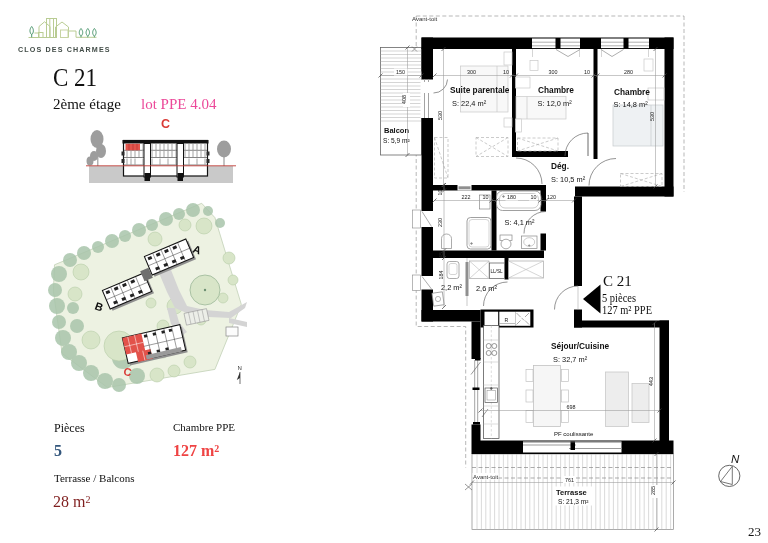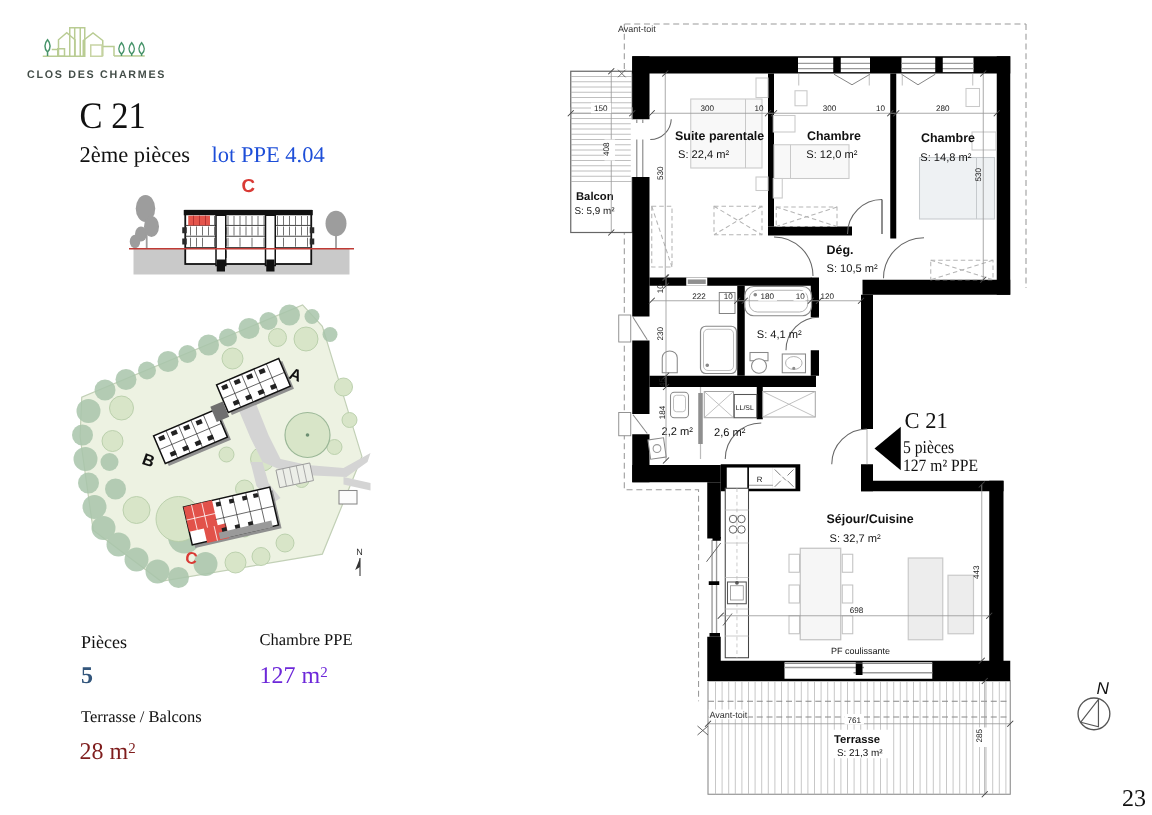--- a/index.html
+++ b/index.html
@@ -30,39 +30,39 @@
 <path d="M57,16.5 C54.8,19 54.6,22 57,24.2 C59.4,22 59.2,19 57,16.5 Z M57,24.2 V25.3"></path>
 <path d="M63.8,16.5 C61.6,19 61.4,22 63.8,24.2 C66.2,22 66,19 63.8,16.5 Z M63.8,24.2 V25.3"></path>
 <path d="M70.4,16.5 C68.2,19 68,22 70.4,24.2 C72.8,22 72.6,19 70.4,16.5 Z M70.4,24.2 V25.3"></path>
 </g>
 </svg>
 
 <div class="abs" style="left:18px;top:44.5px;font-size:7.3px;letter-spacing:1.15px;color:#444e49;font-weight:bold;transform:scale(0.98,1);transform-origin:left top">CLOS DES CHARMES</div>
 
 <div class="serif abs" style="left:53px;top:64px;font-size:25px;color:#111;transform:scale(0.92,1);transform-origin:left top">C 21</div>
 
-<div class="serif abs" style="left:53px;top:96px;font-size:15px;color:#111">2ème pièces</div>
-
-<div class="serif abs" style="left:141px;top:96px;font-size:15px;color:#1d4ed8">lot PPE 4.04</div>
+<div class="serif abs" style="left:53px;top:96px;font-size:15px;color:#111">2ème étage</div>
+
+<div class="serif abs" style="left:141px;top:96px;font-size:15px;color:#ec4899">lot PPE 4.04</div>
 
 <div class="abs" style="left:161px;top:116.5px;font-size:12.5px;font-weight:bold;color:#d93a35">C</div>
 
 <div class="serif abs" style="left:54px;top:421px;font-size:12px;color:#111">Pièces</div>
 
 <div class="serif abs" style="left:173px;top:421px;font-size:11px;color:#111">Chambre PPE</div>
 
 <div class="serif abs" style="left:54px;top:442px;font-size:16px;font-weight:bold;color:#33567c">5</div>
 
-<div class="serif abs" style="left:173px;top:442px;font-size:16px;font-weight:normal;color:#6d28d9">127 m<span style="font-size:10px;vertical-align:4px">2</span></div>
+<div class="serif abs" style="left:173px;top:442px;font-size:16px;font-weight:bold;color:#ef4444">127 m<span style="font-size:10px;vertical-align:4px">2</span></div>
 
 <div class="serif abs" style="left:54px;top:472px;font-size:11px;color:#111">Terrasse / Balcons</div>
 
 <div class="serif abs" style="left:53px;top:493px;font-size:16px;font-weight:normal;color:#7f1d1d">28 m<span style="font-size:10px;vertical-align:4px">2</span></div>
 
-<div class="serif abs" style="left:748px;top:524px;font-size:16px;color:#111">23</div>
+<div class="serif abs" style="left:748px;top:524px;font-size:13px;color:#111">23</div>
 
 <svg class="abs" style="left:86px;top:125px" width="150" height="60" viewBox="0 0 150 60">
 
 <rect x="3" y="41" width="144" height="17" fill="#c9c9c9"></rect>
 
 <g fill="#9d9d9d">
 <ellipse cx="11" cy="14" rx="6.5" ry="9"></ellipse>
 <ellipse cx="15" cy="26" rx="5" ry="7"></ellipse>
 <ellipse cx="8" cy="31" rx="4" ry="5"></ellipse>
 <rect x="11.2" y="30" width="1.2" height="11"></rect>

